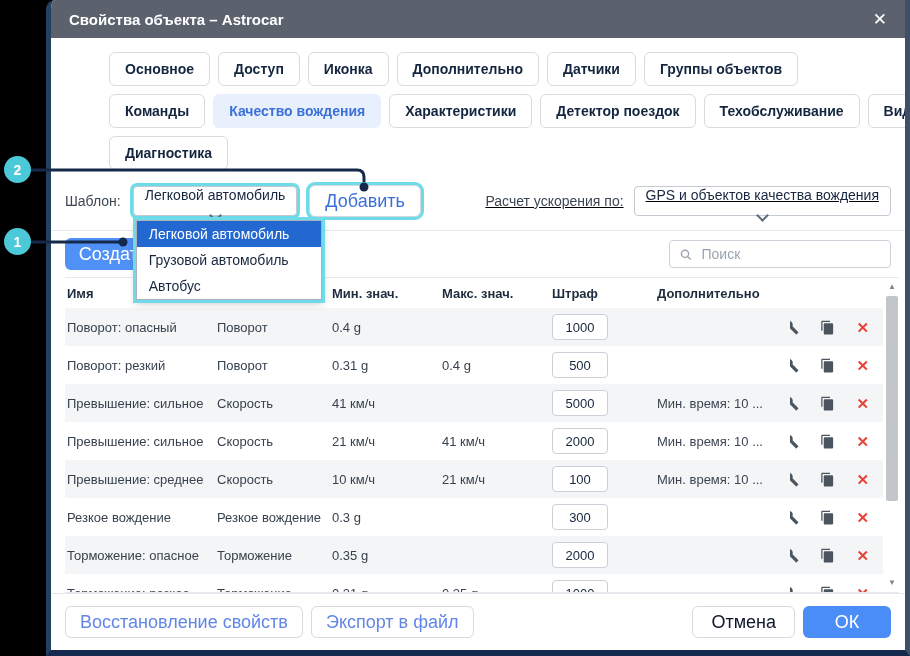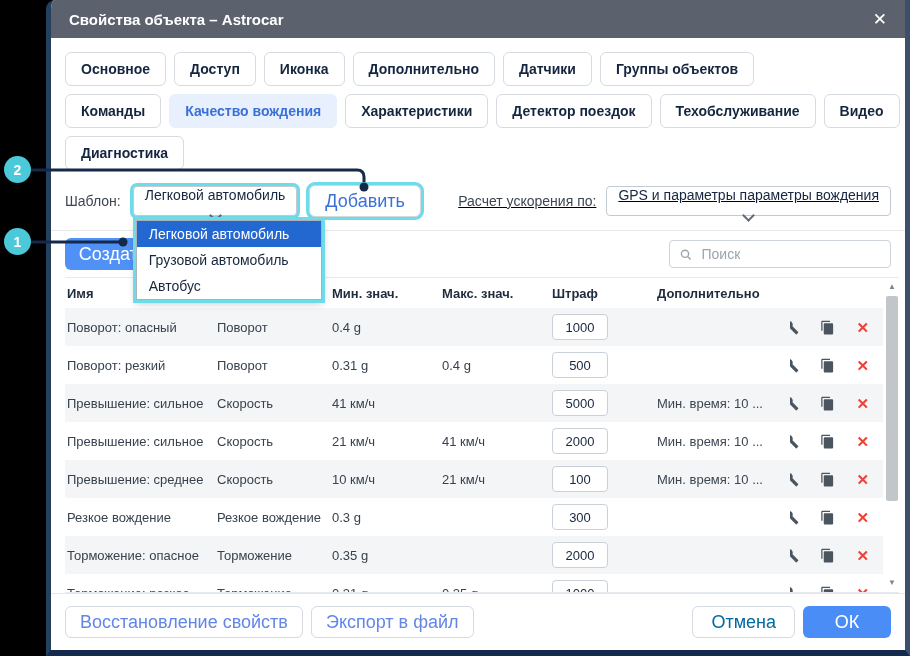--- a/index.html
+++ b/index.html
@@ -17,21 +17,21 @@
     border-top-left-radius:9px; overflow:hidden;
     display:flex; flex-direction:column;
   }
   .titlebar {
     flex:0 0 38px; background:#5b626e; color:#fff;
     display:flex; align-items:center; padding:0 18px;
     font-size:15px; font-weight:bold;
   }
   .titlebar .close { margin-left:auto; font-size:17px; font-weight:normal; cursor:pointer; line-height:1; }
   
-  .tabs { padding:14px 14px 0; display:flex; flex-direction:column; gap:8px; }
+  .tabs { padding:14px 14px 0; display:flex; flex-direction:column; gap:8px;margin-left:44px; }
   .tab-row { display:flex; gap:8px; }
   .tab {
     background:#fff; border:1px solid #d6dbe1; border-radius:6px;
     height:34px; padding:0 15px; display:flex; align-items:center;
     font-size:14px; font-weight:bold; color:#14263f; white-space:nowrap; cursor:pointer;
     box-sizing:border-box;
   }
   .tab.active { background:#e8f0fd; border-color:#e8f0fd; color:#3b70d9; }
   
   .template-row {
@@ -94,21 +94,21 @@
   
   .scrollbar { position:absolute; right:0; top:3px; bottom:3px; width:14px; display:flex; flex-direction:column; align-items:center; }
   .sb-arrow { color:#7c8691; font-size:8px; line-height:12px; height:12px; cursor:pointer; }
   .sb-track { flex:1 1 auto; width:100%; position:relative; }
   .sb-thumb { position:absolute; top:3px; left:1px; width:12px; height:205px; background:#c2c6ca; border-radius:2px; cursor:pointer; }
   
   .footer { flex:0 0 auto; border-top:1px solid #e4e7ea; padding:12px 14px; display:flex; align-items:center; }
   .footer .left { display:flex; gap:8px; }
   .footer .right { margin-left:auto; display:flex; gap:8px; }
   .btn-ghost { background:#fff; border:1px solid #d4dae0; color:#6286e8; padding:0 14px; }
-  .btn-cancel { background:#fff; border:1px solid #d4dae0; color:#0369a1; padding:0 18px; }
+  .btn-cancel { background:#fff; border:1px solid #d4dae0; color:#0f172a; padding:0 18px; }
   .btn-ok { background:#4a8df6; border:none; color:#fff; width:88px; justify-content:center; }
   
   .overlay-svg { position:absolute; left:0; top:0; width:910px; height:656px; z-index:40; pointer-events:none; }
   .callout-circle {
     position:absolute; width:27px; height:27px; border-radius:50%;
     background:#4cc9d9; color:#fff; font-size:14px; font-weight:bold;
     display:flex; align-items:center; justify-content:center; z-index:41;
   }
   #callout-2 { left:4px; top:156px; }
   #callout-1 { left:4px; top:228px; }
@@ -152,21 +152,21 @@
       <div class="dropdown-panel">
           <div class="dd-item selected">Легковой автомобиль</div>
           <div class="dd-item">Грузовой автомобиль</div>
           <div class="dd-item">Автобус</div>
         </div>
     </div>
     <button class="btn btn-add glow">Добавить</button>
     <div class="accel-group">
       <span class="lbl">Расчет ускорения по:</span>
       <div class="select">
-        <span>GPS и параметры параметры вождения</span>
+        <span>GPS и объектов качества вождения</span>
         <span class="chev"></span>
       </div>
     </div>
   </div>
 
   <div class="toolbar">
     <button class="btn btn-create">Создать</button>
     <div class="search">
       <svg width="13" height="13" viewBox="0 0 16 16" fill="none" stroke="#9aa5b0" stroke-width="2">
         <circle cx="7" cy="7" r="5"></circle>

